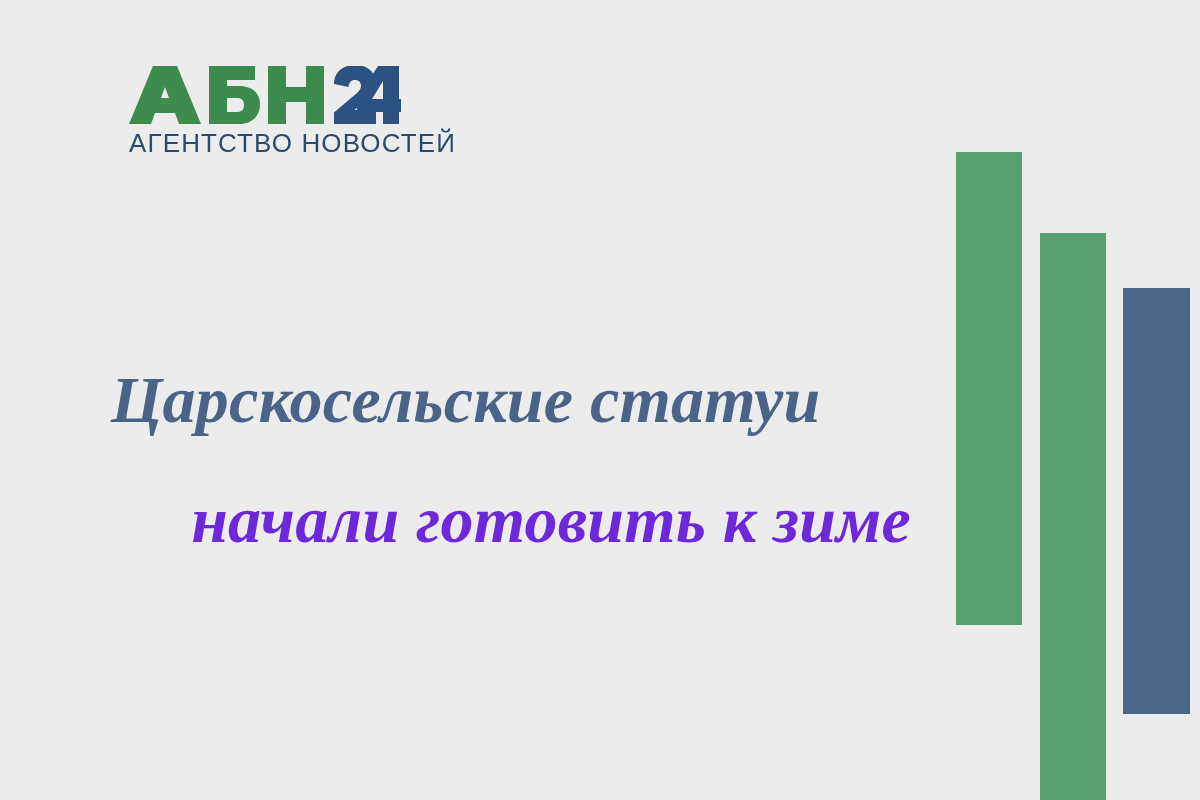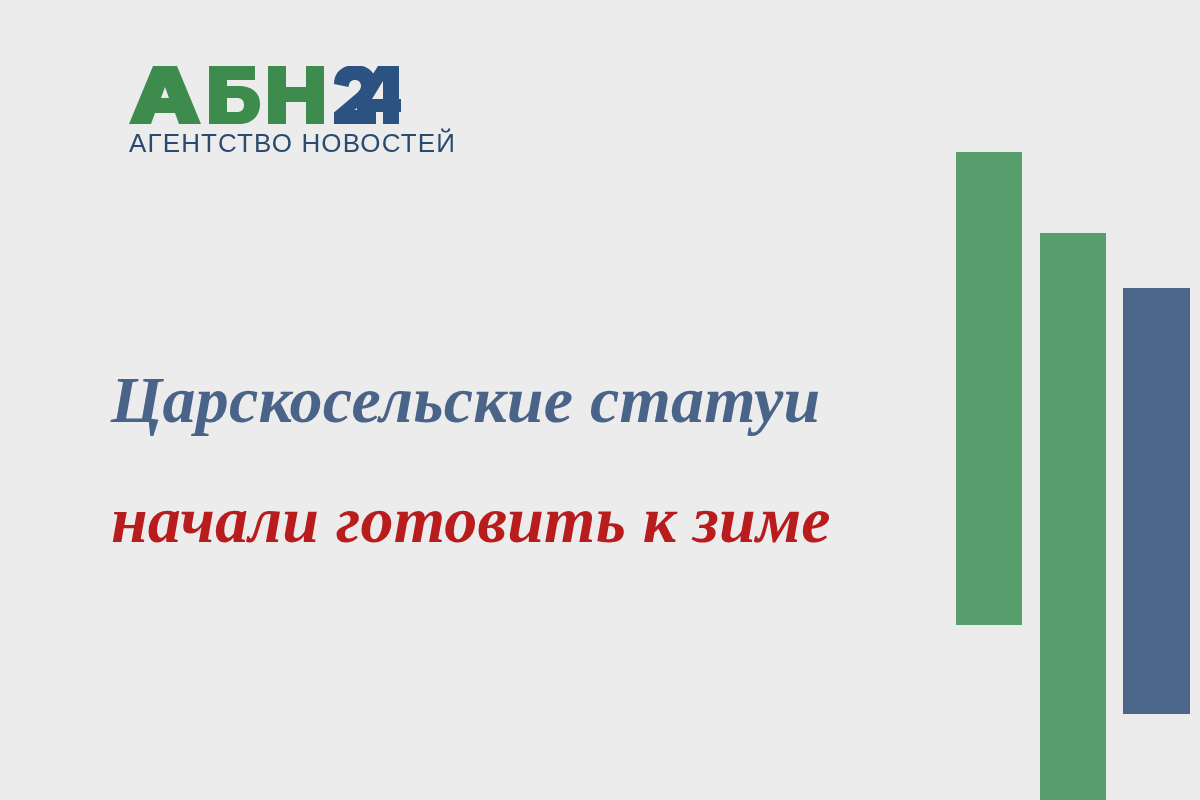--- a/index.html
+++ b/index.html
@@ -108,16 +108,16 @@
                C232 16.4 229.6 14 226 14 C222.2 14 219.8 16.6 219.6 21 Z" fill="#2c5282"></path>
 
       <path d="M270 0 V33 H272 V46 H270 V58 H254 V46 H228 V33 L249 0 H270 Z
                M254 33 V15 L243 33 Z" fill="#2c5282"></path>
     </svg>
     <span id="logo-tagline" style="color: rgb(43, 74, 111);">АГЕНТСТВО НОВОСТЕЙ</span>
   </div>
 
   <div id="headline">
     <span class="headline-line" style="color: rgb(74, 100, 137);">Царскосельские статуи</span>
-    <span class="headline-line" style="color: #b91c1c;">начали готовить к зиме</span>
+    <span class="headline-line" style="color: #6d28d9; text-align: right;">начали готовить к зиме</span>
   </div>
 
 </div>
 
 </body></html>

